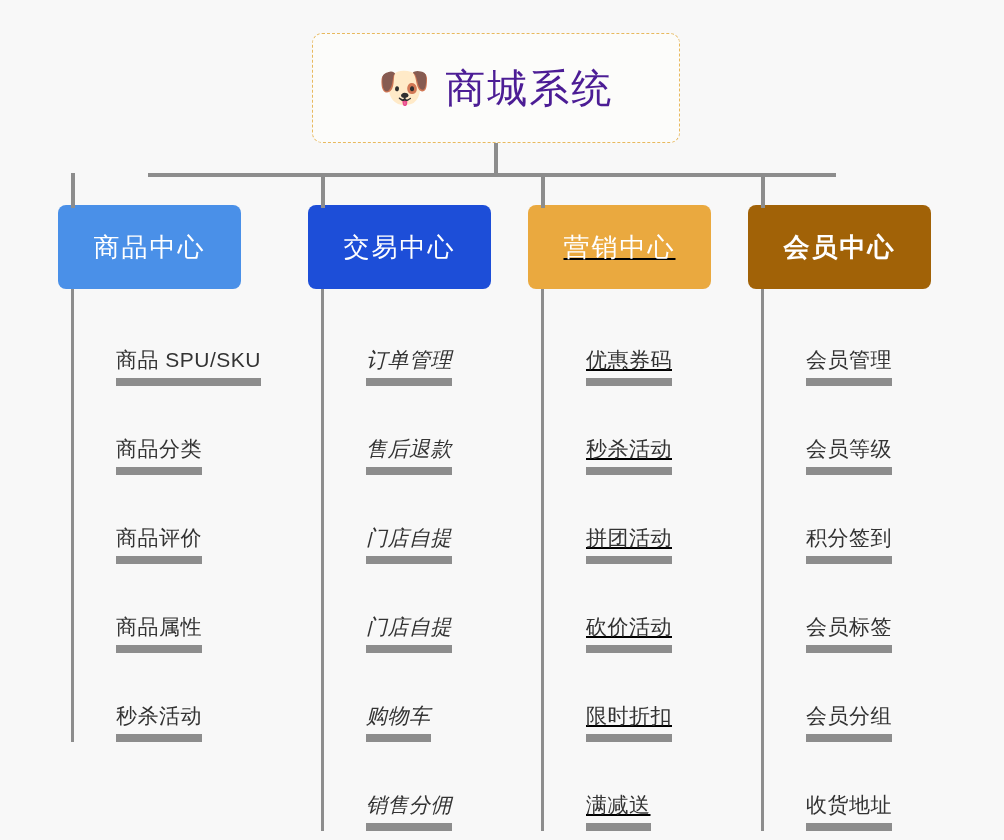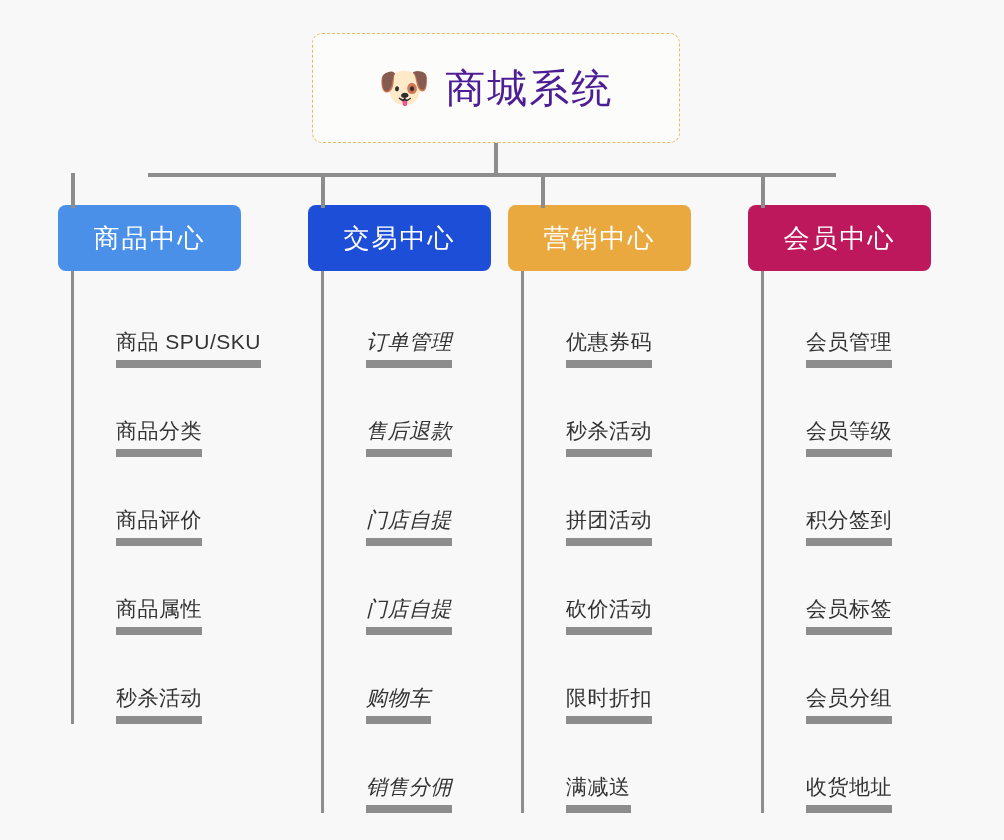--- a/index.html
+++ b/index.html
@@ -77,21 +77,21 @@
 
   
   .column {
     position: absolute;
     top: 205px;
     width: 220px;
   }
 
   .cat-header {
     width: 183px;
-    height: 66px;
+    height: 84px;
     box-sizing: border-box;
     border-radius: 8px;
     display: flex;
     align-items: center;
     justify-content: center;
     color: #ffffff;
     font-size: 26px;
     letter-spacing: 2px;
     margin-left: 0;
   }
@@ -177,21 +177,21 @@
             <span class="leaf-label" style="border-bottom-color: rgb(141, 141, 141);">门店自提</span>
           </div>
           <div class="leaf-item">
             <span class="leaf-label" style="border-bottom-color: rgb(141, 141, 141);">购物车</span>
           </div>
           <div class="leaf-item">
             <span class="leaf-label" style="border-bottom-color: rgb(141, 141, 141);">销售分佣</span>
           </div>
         </div>
       </div>
-      <div class="column" style="left: 508px;">
+      <div class="column" style="left: 528px; text-decoration: underline;">
         <div class="cat-header" style="background: rgb(234, 169, 63);">
           <span>营销中心</span>
         </div>
         <div class="leaf-list" style="border-left-color: rgb(141, 141, 141);">
           <div class="leaf-item">
             <span class="leaf-label" style="border-bottom-color: rgb(141, 141, 141);">优惠券码</span>
           </div>
           <div class="leaf-item">
             <span class="leaf-label" style="border-bottom-color: rgb(141, 141, 141);">秒杀活动</span>
           </div>
@@ -203,21 +203,21 @@
           </div>
           <div class="leaf-item">
             <span class="leaf-label" style="border-bottom-color: rgb(141, 141, 141);">限时折扣</span>
           </div>
           <div class="leaf-item">
             <span class="leaf-label" style="border-bottom-color: rgb(141, 141, 141);">满减送</span>
           </div>
         </div>
       </div>
       <div class="column" style="left: 748px;">
-        <div class="cat-header" style="background: #be185d;">
+        <div class="cat-header" style="background: #a16207; font-weight: bold;">
           <span>会员中心</span>
         </div>
         <div class="leaf-list" style="border-left-color: rgb(141, 141, 141);">
           <div class="leaf-item">
             <span class="leaf-label" style="border-bottom-color: rgb(141, 141, 141);">会员管理</span>
           </div>
           <div class="leaf-item">
             <span class="leaf-label" style="border-bottom-color: rgb(141, 141, 141);">会员等级</span>
           </div>
           <div class="leaf-item">

